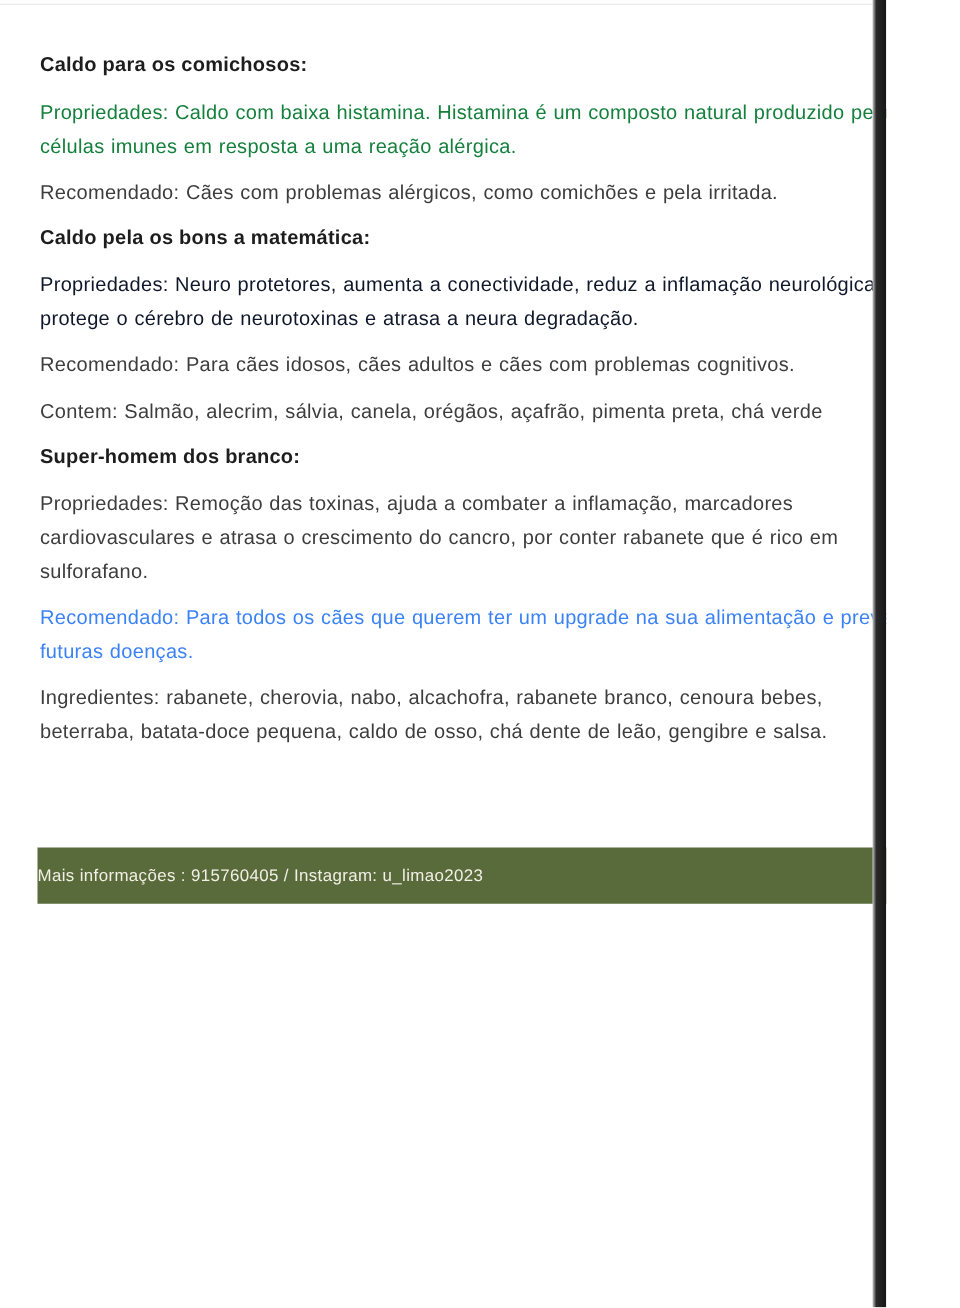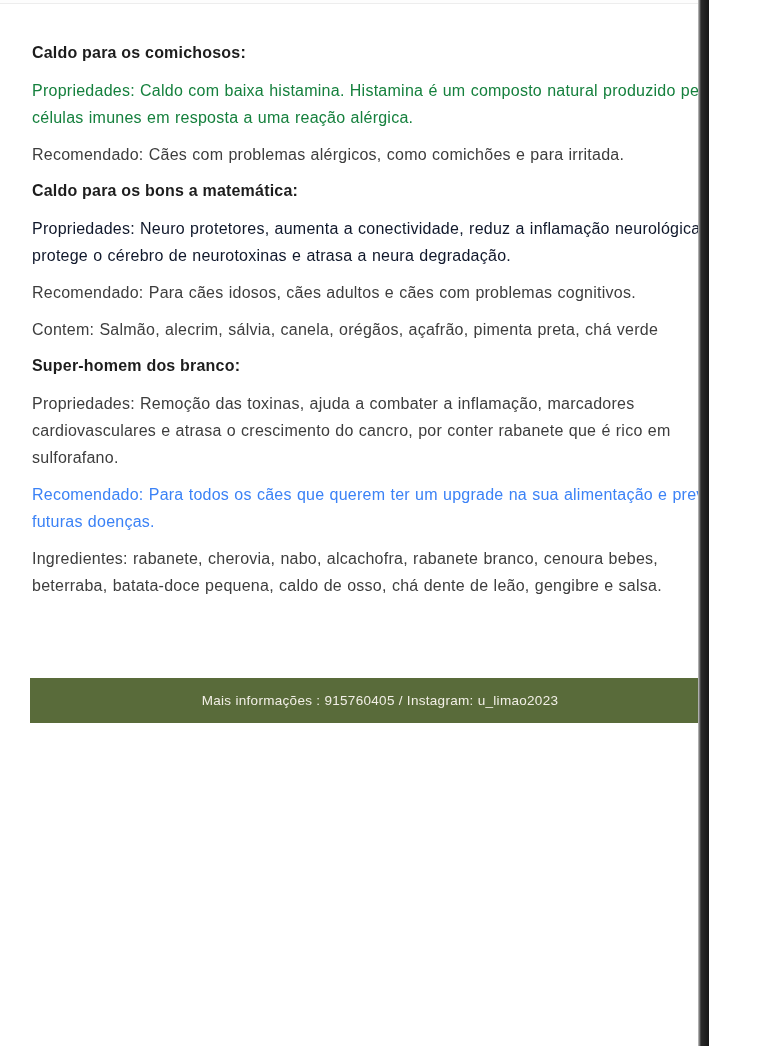--- a/index.html
+++ b/index.html
@@ -56,46 +56,45 @@
     max-width: 704px;
   }
   .banner {
     position: absolute;
     top: 678px;
     left: 30px;
     width: 700px;
     height: 45px;
     display: flex;
     align-items: center;
-    justify-content: center;
     box-sizing: border-box;
   }
   .banner span {
     font-size: 13.5px;
     letter-spacing: 0.3px;
     line-height: 1;
   }
 </style>
 </head>
 <body>
 
 <div id="screen">
 
   <div class="top-edge"></div>
 
   <div class="content">
 
     <section class="doc-section">
       <h2 style="color: rgb(29, 29, 29);">Caldo para os comichosos:</h2>
       <p style="color: #15803d;">Propriedades: Caldo com baixa histamina. Histamina é um composto natural produzido pelas células imunes em resposta a uma reação alérgica.</p>
-      <p style="color: rgb(61, 61, 61);">Recomendado: Cães com problemas alérgicos, como comichões e para irritada.</p>
+      <p style="color: rgb(61, 61, 61);">Recomendado: Cães com problemas alérgicos, como comichões e pela irritada.</p>
     </section>
 
     <section class="doc-section">
-      <h2 style="color: rgb(29, 29, 29);">Caldo para os bons a matemática:</h2>
+      <h2 style="color: rgb(29, 29, 29);">Caldo pela os bons a matemática:</h2>
       <p style="color: #0f172a;">Propriedades: Neuro protetores, aumenta a conectividade, reduz a inflamação neurológica, protege o cérebro de neurotoxinas e atrasa a neura degradação.</p>
       <p style="color: rgb(61, 61, 61);">Recomendado: Para cães idosos, cães adultos e cães com problemas cognitivos.</p>
       <p style="color: rgb(61, 61, 61);">Contem: Salmão, alecrim, sálvia, canela, orégãos, açafrão, pimenta preta, chá verde</p>
     </section>
 
     <section class="doc-section">
       <h2 style="color: rgb(29, 29, 29);">Super-homem dos branco:</h2>
       <p style="color: rgb(61, 61, 61);">Propriedades: Remoção das toxinas, ajuda a combater a inflamação, marcadores cardiovasculares e atrasa o crescimento do cancro, por conter rabanete que é rico em sulforafano.</p>
       <p style="color: #3b82f6;">Recomendado: Para todos os cães que querem ter um upgrade na sua alimentação e prevenir futuras doenças.</p>
       <p style="color: rgb(61, 61, 61);">Ingredientes: rabanete, cherovia, nabo, alcachofra, rabanete branco, cenoura bebes, beterraba, batata-doce pequena, caldo de osso, chá dente de leão, gengibre e salsa.</p>

